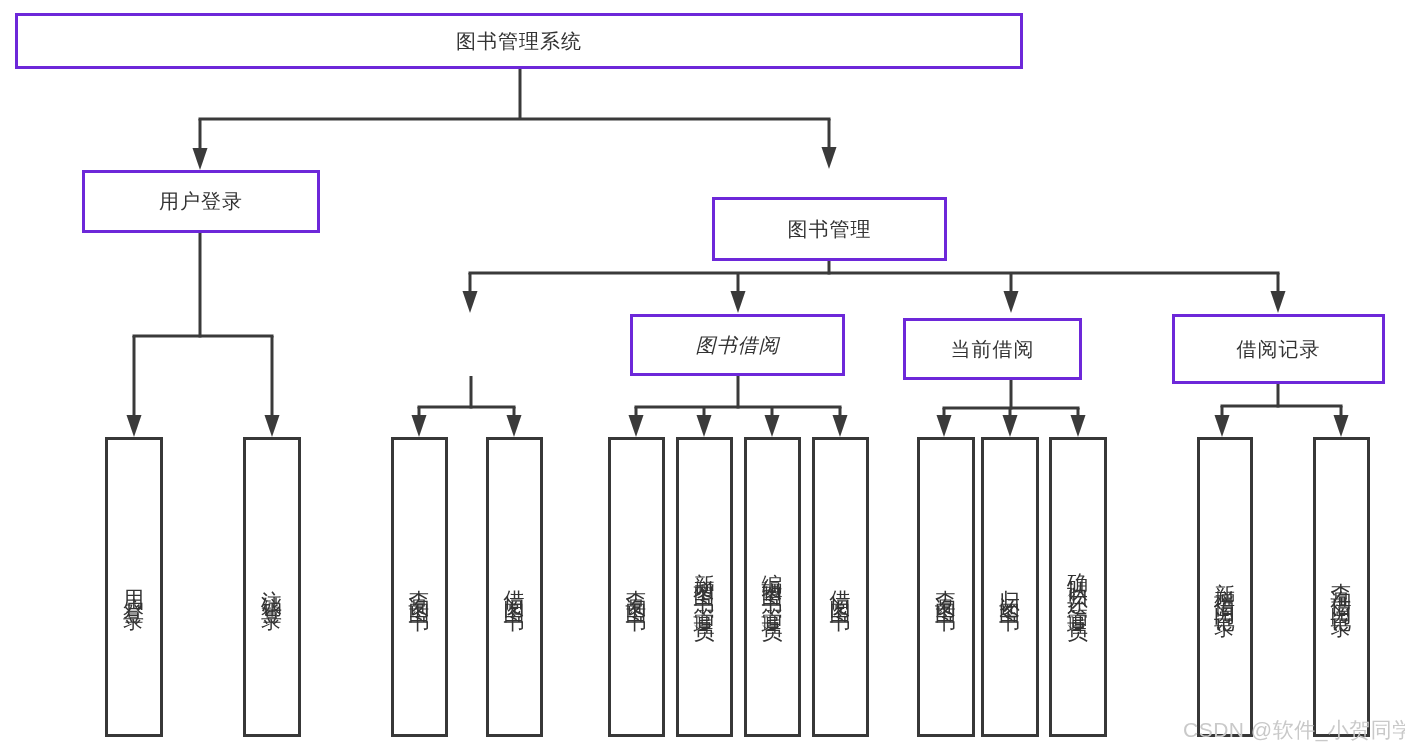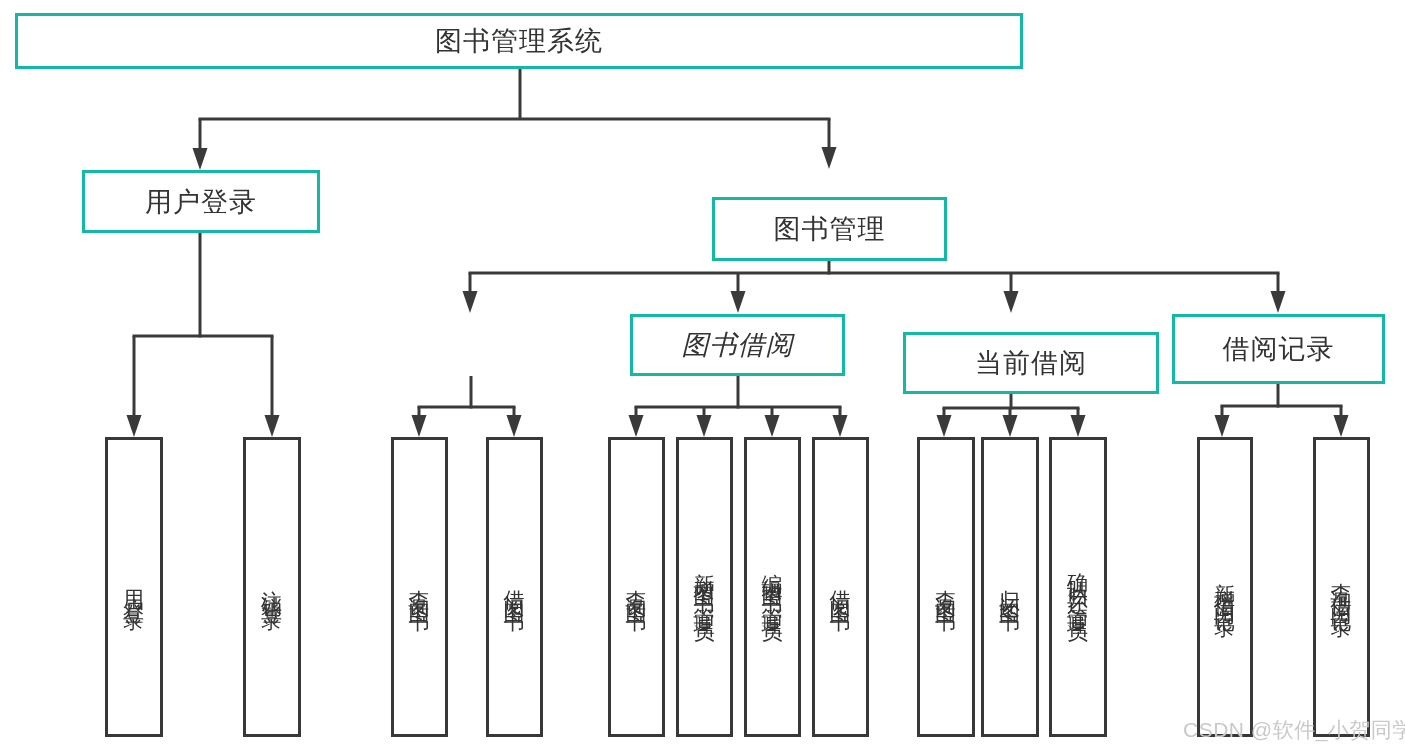--- a/index.html
+++ b/index.html
@@ -26,25 +26,25 @@
     stroke-width: 3;
   }
   .connectors polygon {
     fill: #3a3a3a;
     stroke: none;
   }
   .hbox {
     position: absolute;
     box-sizing: border-box;
     background: #ffffff;
-    border: 3px solid #14b8a6;
+    border: 3px solid #6d28d9;
     display: flex;
     align-items: center;
     justify-content: center;
-    font-size: 27px;
+    font-size: 20px;
     color: #333333;
     letter-spacing: 1px;
     z-index: 2;
     white-space: nowrap;
   }
   .vbox {
     position: absolute;
     top: 437px;
     height: 300px;
     box-sizing: border-box;
@@ -142,21 +142,21 @@
     <line x1="1341" y1="406" x2="1341" y2="417"></line>
     <polygon points="1333.5,415 1348.5,415 1341,437"></polygon>
   </svg>
 
   <div class="hbox" style="left:15px; top:13px; width:1008px; height:56px;">图书管理系统</div>
 
   <div class="hbox" style="left:82px; top:170px; width:238px; height:63px;">用户登录</div>
   <div class="hbox" style="left:712px; top:169px; width:235px; height:64px;margin-top:28px;">图书管理</div>
 
   <div class="hbox" style="left:630px; top:314px; width:215px; height:62px;font-style:italic;">图书借阅</div>
-  <div class="hbox" style="left:903px; top:332px; width:256px; height:62px;">当前借阅</div>
+  <div class="hbox" style="left:903px; top:318px; width:179px; height:62px;">当前借阅</div>
   <div class="hbox" style="left:1172px; top:314px; width:213px; height:70px;">借阅记录</div>
 
   <div class="vbox" style="left:105px; width:58px;">
     <span class="vtext">用户登录</span>
   </div>
   <div class="vbox" style="left:243px; width:58px;">
     <span class="vtext">注销登录</span>
   </div>
 
   <div class="vbox" style="left:391px; width:57px;">

